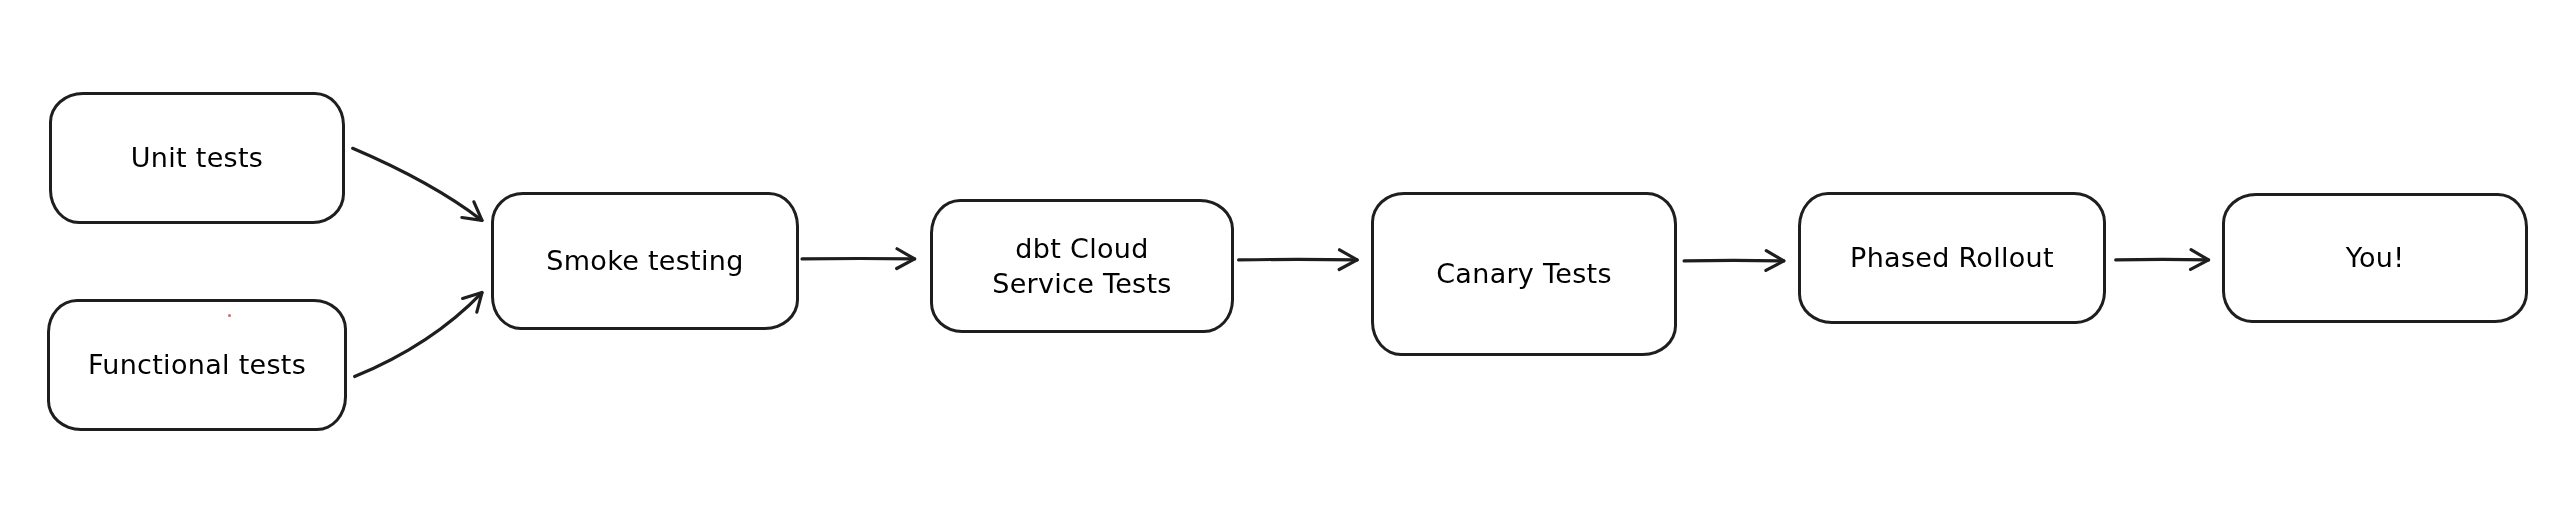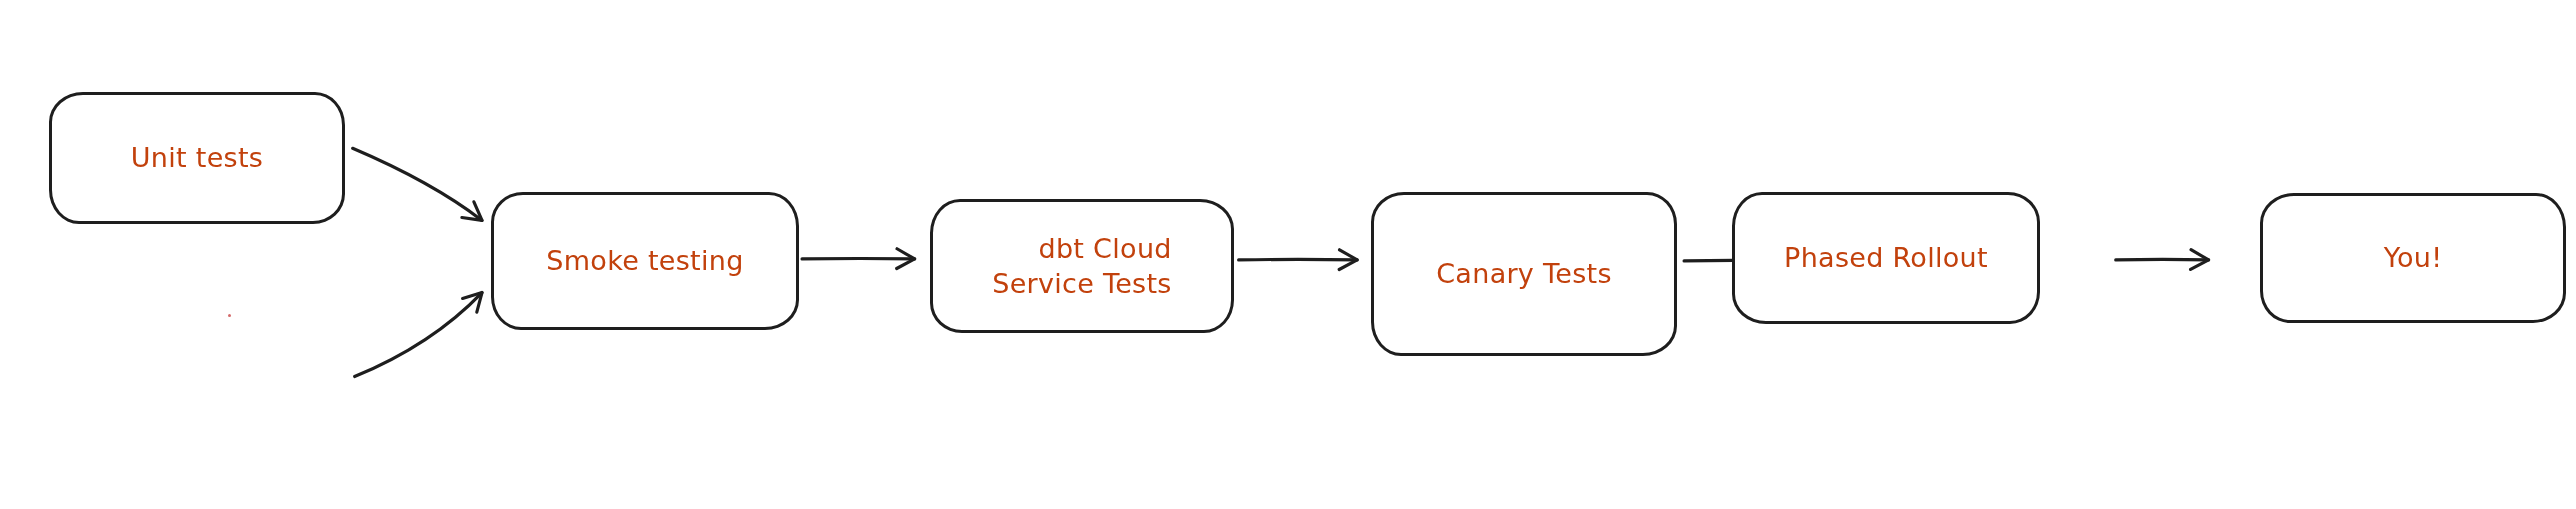--- a/index.html
+++ b/index.html
@@ -23,38 +23,38 @@
     height: 510px;
   }
   .node {
     position: absolute;
     box-sizing: border-box;
     background: #ffffff;
     border: 3px solid #1e1e1e;
     display: flex;
     align-items: center;
     justify-content: center;
-    text-align: right;
-    color: #c2410c;
+    text-align: center;
+    color: #000000;
     font-size: 27px;
     line-height: 1.3;
     letter-spacing: 0.3px;
   }
   .node .label {
     white-space: pre-line;
     padding: 0 10px;
   }
   
   .n-unit       { left: 49px;   top: 92px;  width: 296px; height: 132px; border-radius: 34px 30px 32px 30px / 30px 33px 30px 34px; }
   .n-functional { left: 47px;   top: 299px; width: 300px; height: 132px; border-radius: 30px 33px 30px 34px / 33px 30px 34px 30px; }
   .n-smoke      { left: 491px;  top: 192px; width: 308px; height: 138px; border-radius: 32px 30px 34px 30px / 30px 34px 30px 33px; }
   .n-dbt        { left: 930px;  top: 191px; width: 304px; height: 134px; border-radius: 30px 34px 30px 32px / 34px 30px 33px 30px; margin-top: 8px; }
   .n-canary     { left: 1371px; top: 192px; width: 306px; height: 164px; border-radius: 33px 30px 34px 30px / 30px 32px 30px 34px; }
-  .n-phased     { left: 1732px; top: 192px; width: 308px; height: 132px; border-radius: 30px 32px 30px 34px / 34px 30px 32px 30px; }
-  .n-you        { left: 2222px; top: 193px; width: 306px; height: 130px; border-radius: 34px 30px 33px 30px / 30px 34px 30px 32px; margin-left: 38px; }
+  .n-phased     { left: 1798px; top: 192px; width: 308px; height: 132px; border-radius: 30px 32px 30px 34px / 34px 30px 32px 30px; }
+  .n-you        { left: 2222px; top: 193px; width: 306px; height: 130px; border-radius: 34px 30px 33px 30px / 30px 34px 30px 32px; }
   .artifact-dot {
     position: absolute;
     left: 228px;
     top: 314px;
     width: 3px;
     height: 3px;
     border-radius: 50%;
     background: #d46a6a;
   }
 </style>
@@ -74,20 +74,23 @@
     <path d="M 812 262 Q 872 261 926 262" fill="none" stroke="#1e1e1e" stroke-width="3.2" stroke-linecap="round" marker-end="url(#arrowhead)"></path>
     <path d="M 1254 263 Q 1314 262 1374 263" fill="none" stroke="#1e1e1e" stroke-width="3.2" stroke-linecap="round" marker-end="url(#arrowhead)"></path>
     <path d="M 1705 264 Q 1755 263 1806 264" fill="none" stroke="#1e1e1e" stroke-width="3.2" stroke-linecap="round" marker-end="url(#arrowhead)"></path>
     <path d="M 2142 263 Q 2190 262 2236 263" fill="none" stroke="#1e1e1e" stroke-width="3.2" stroke-linecap="round" marker-end="url(#arrowhead)"></path>
   </svg>
 
   <div class="node n-unit">
     <span class="label">Unit tests</span>
   </div>
 
+  <div class="node n-functional">
+    <span class="label">Functional tests</span>
+  </div>
 
   <div class="node n-smoke">
     <span class="label">Smoke testing</span>
   </div>
 
   <div class="node n-dbt">
     <span class="label">dbt Cloud
 Service Tests</span>
   </div>
 

